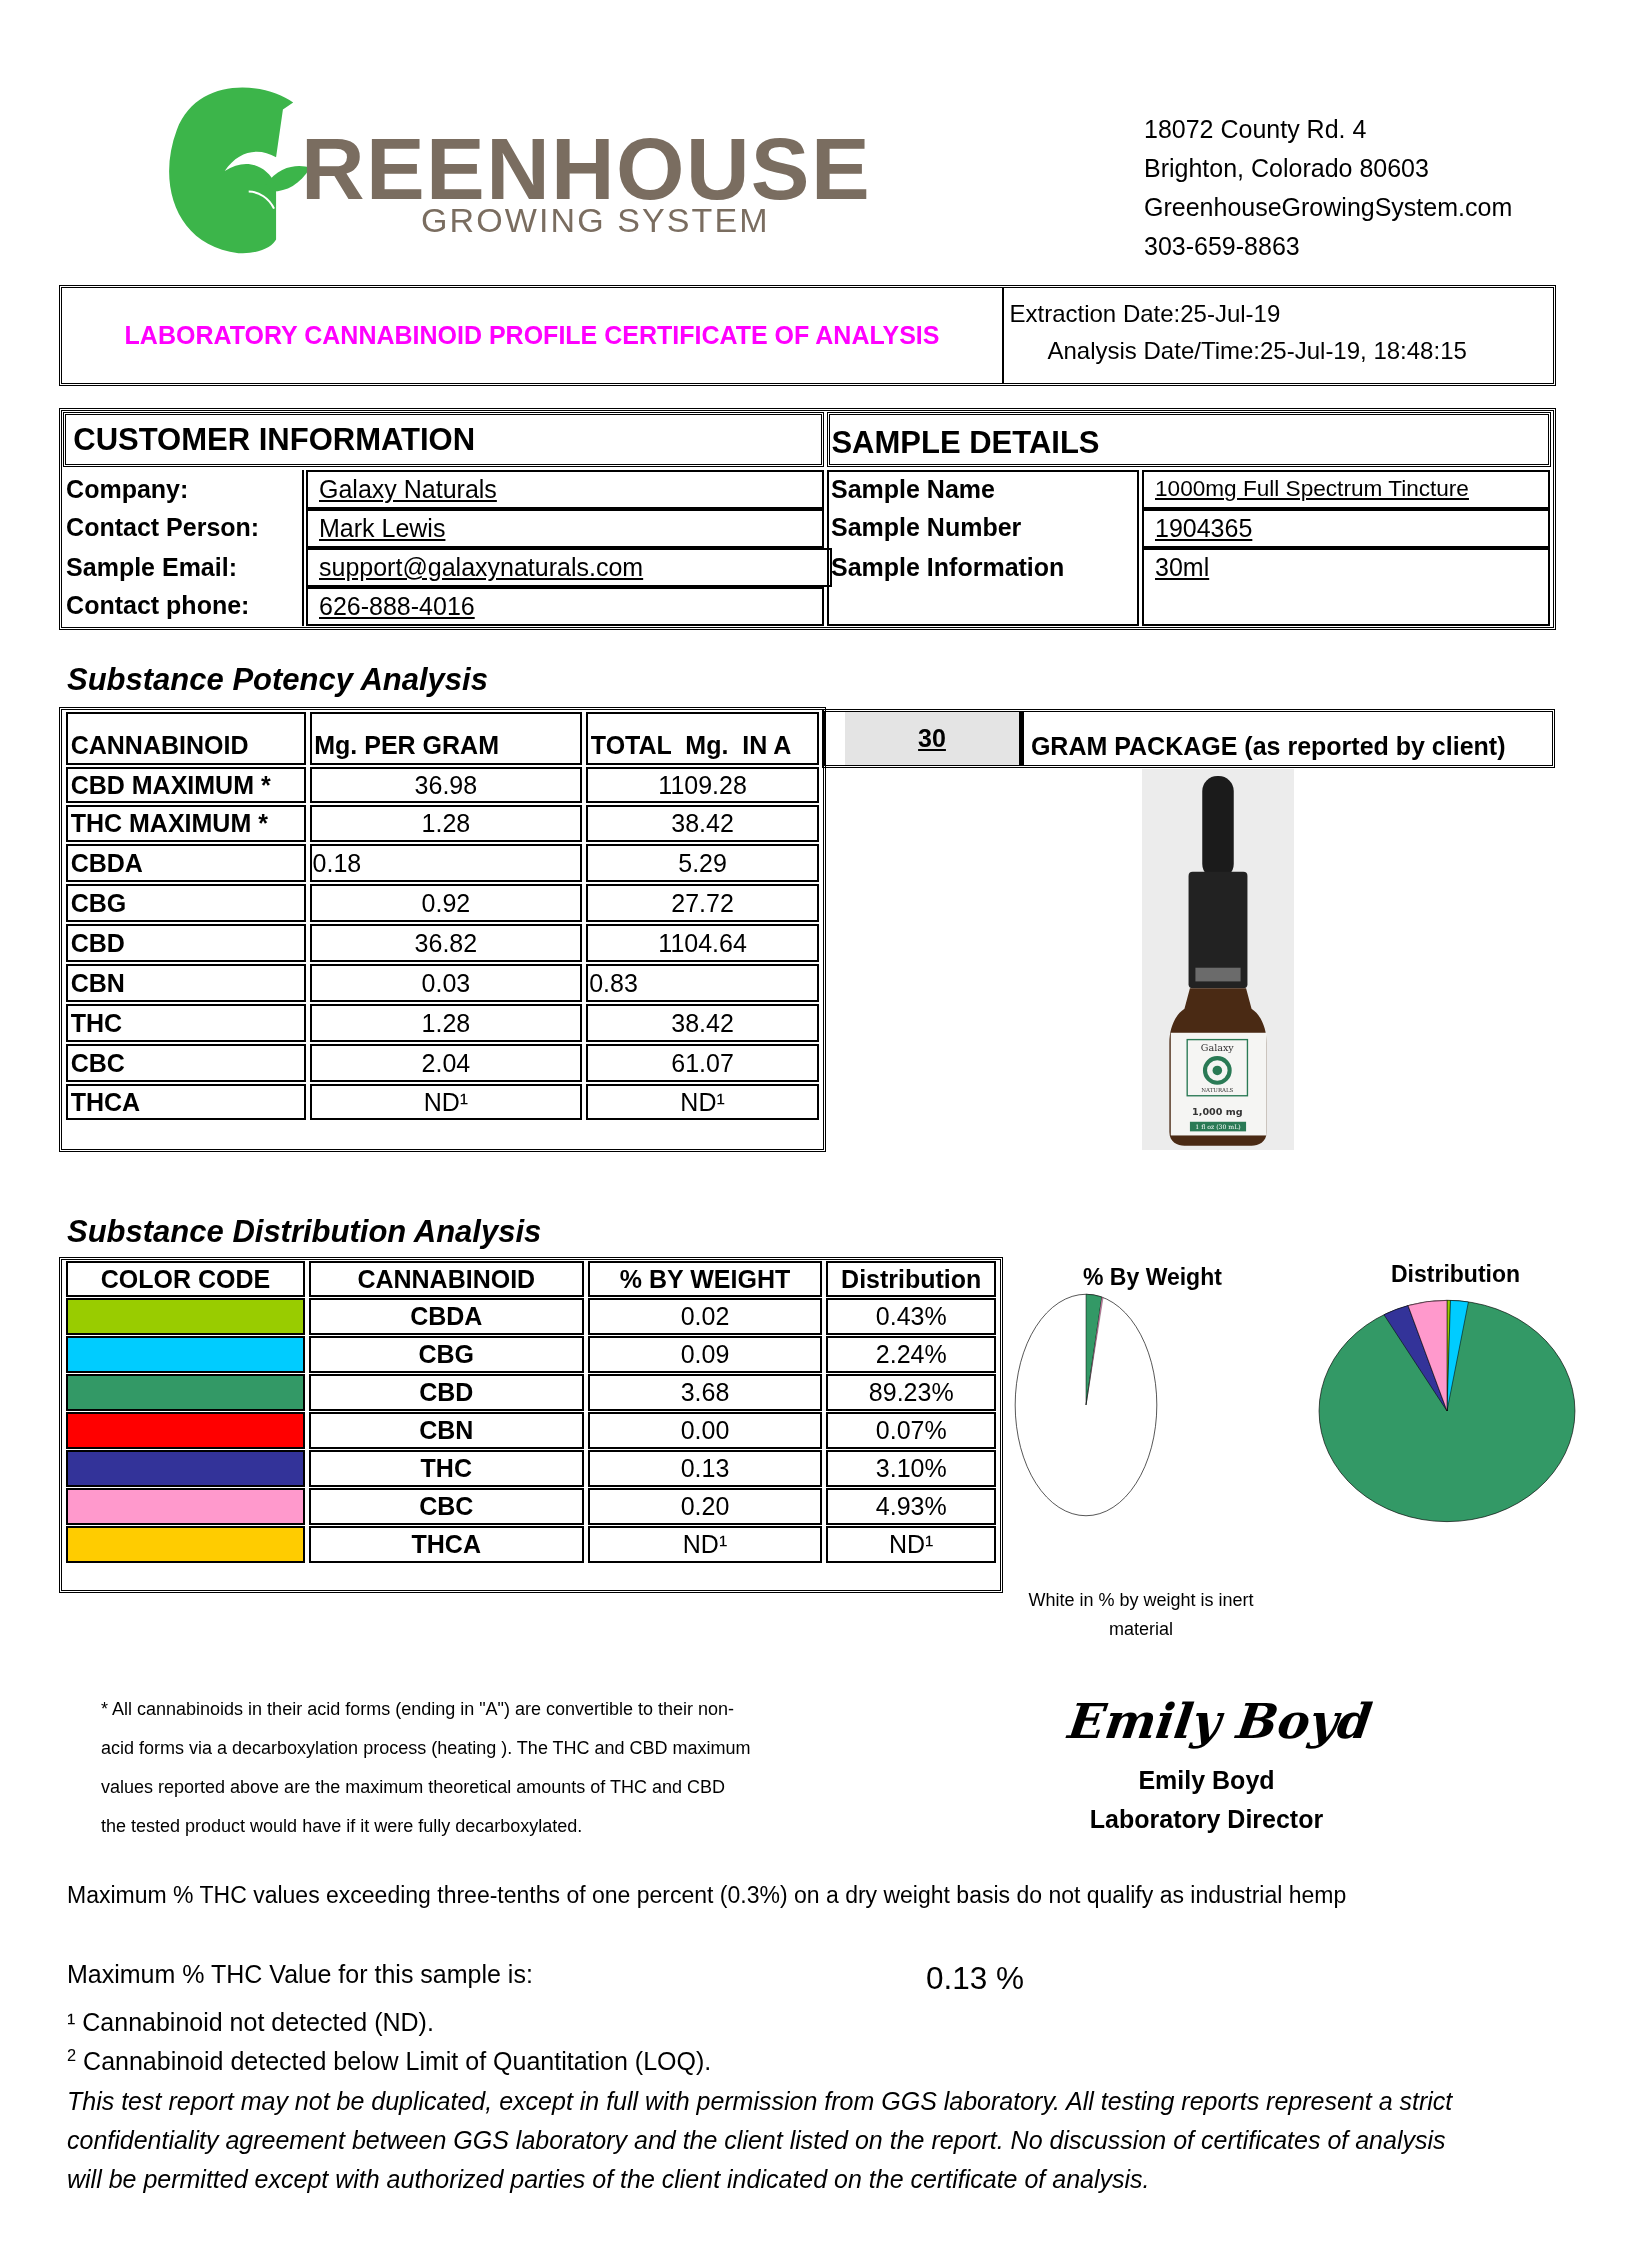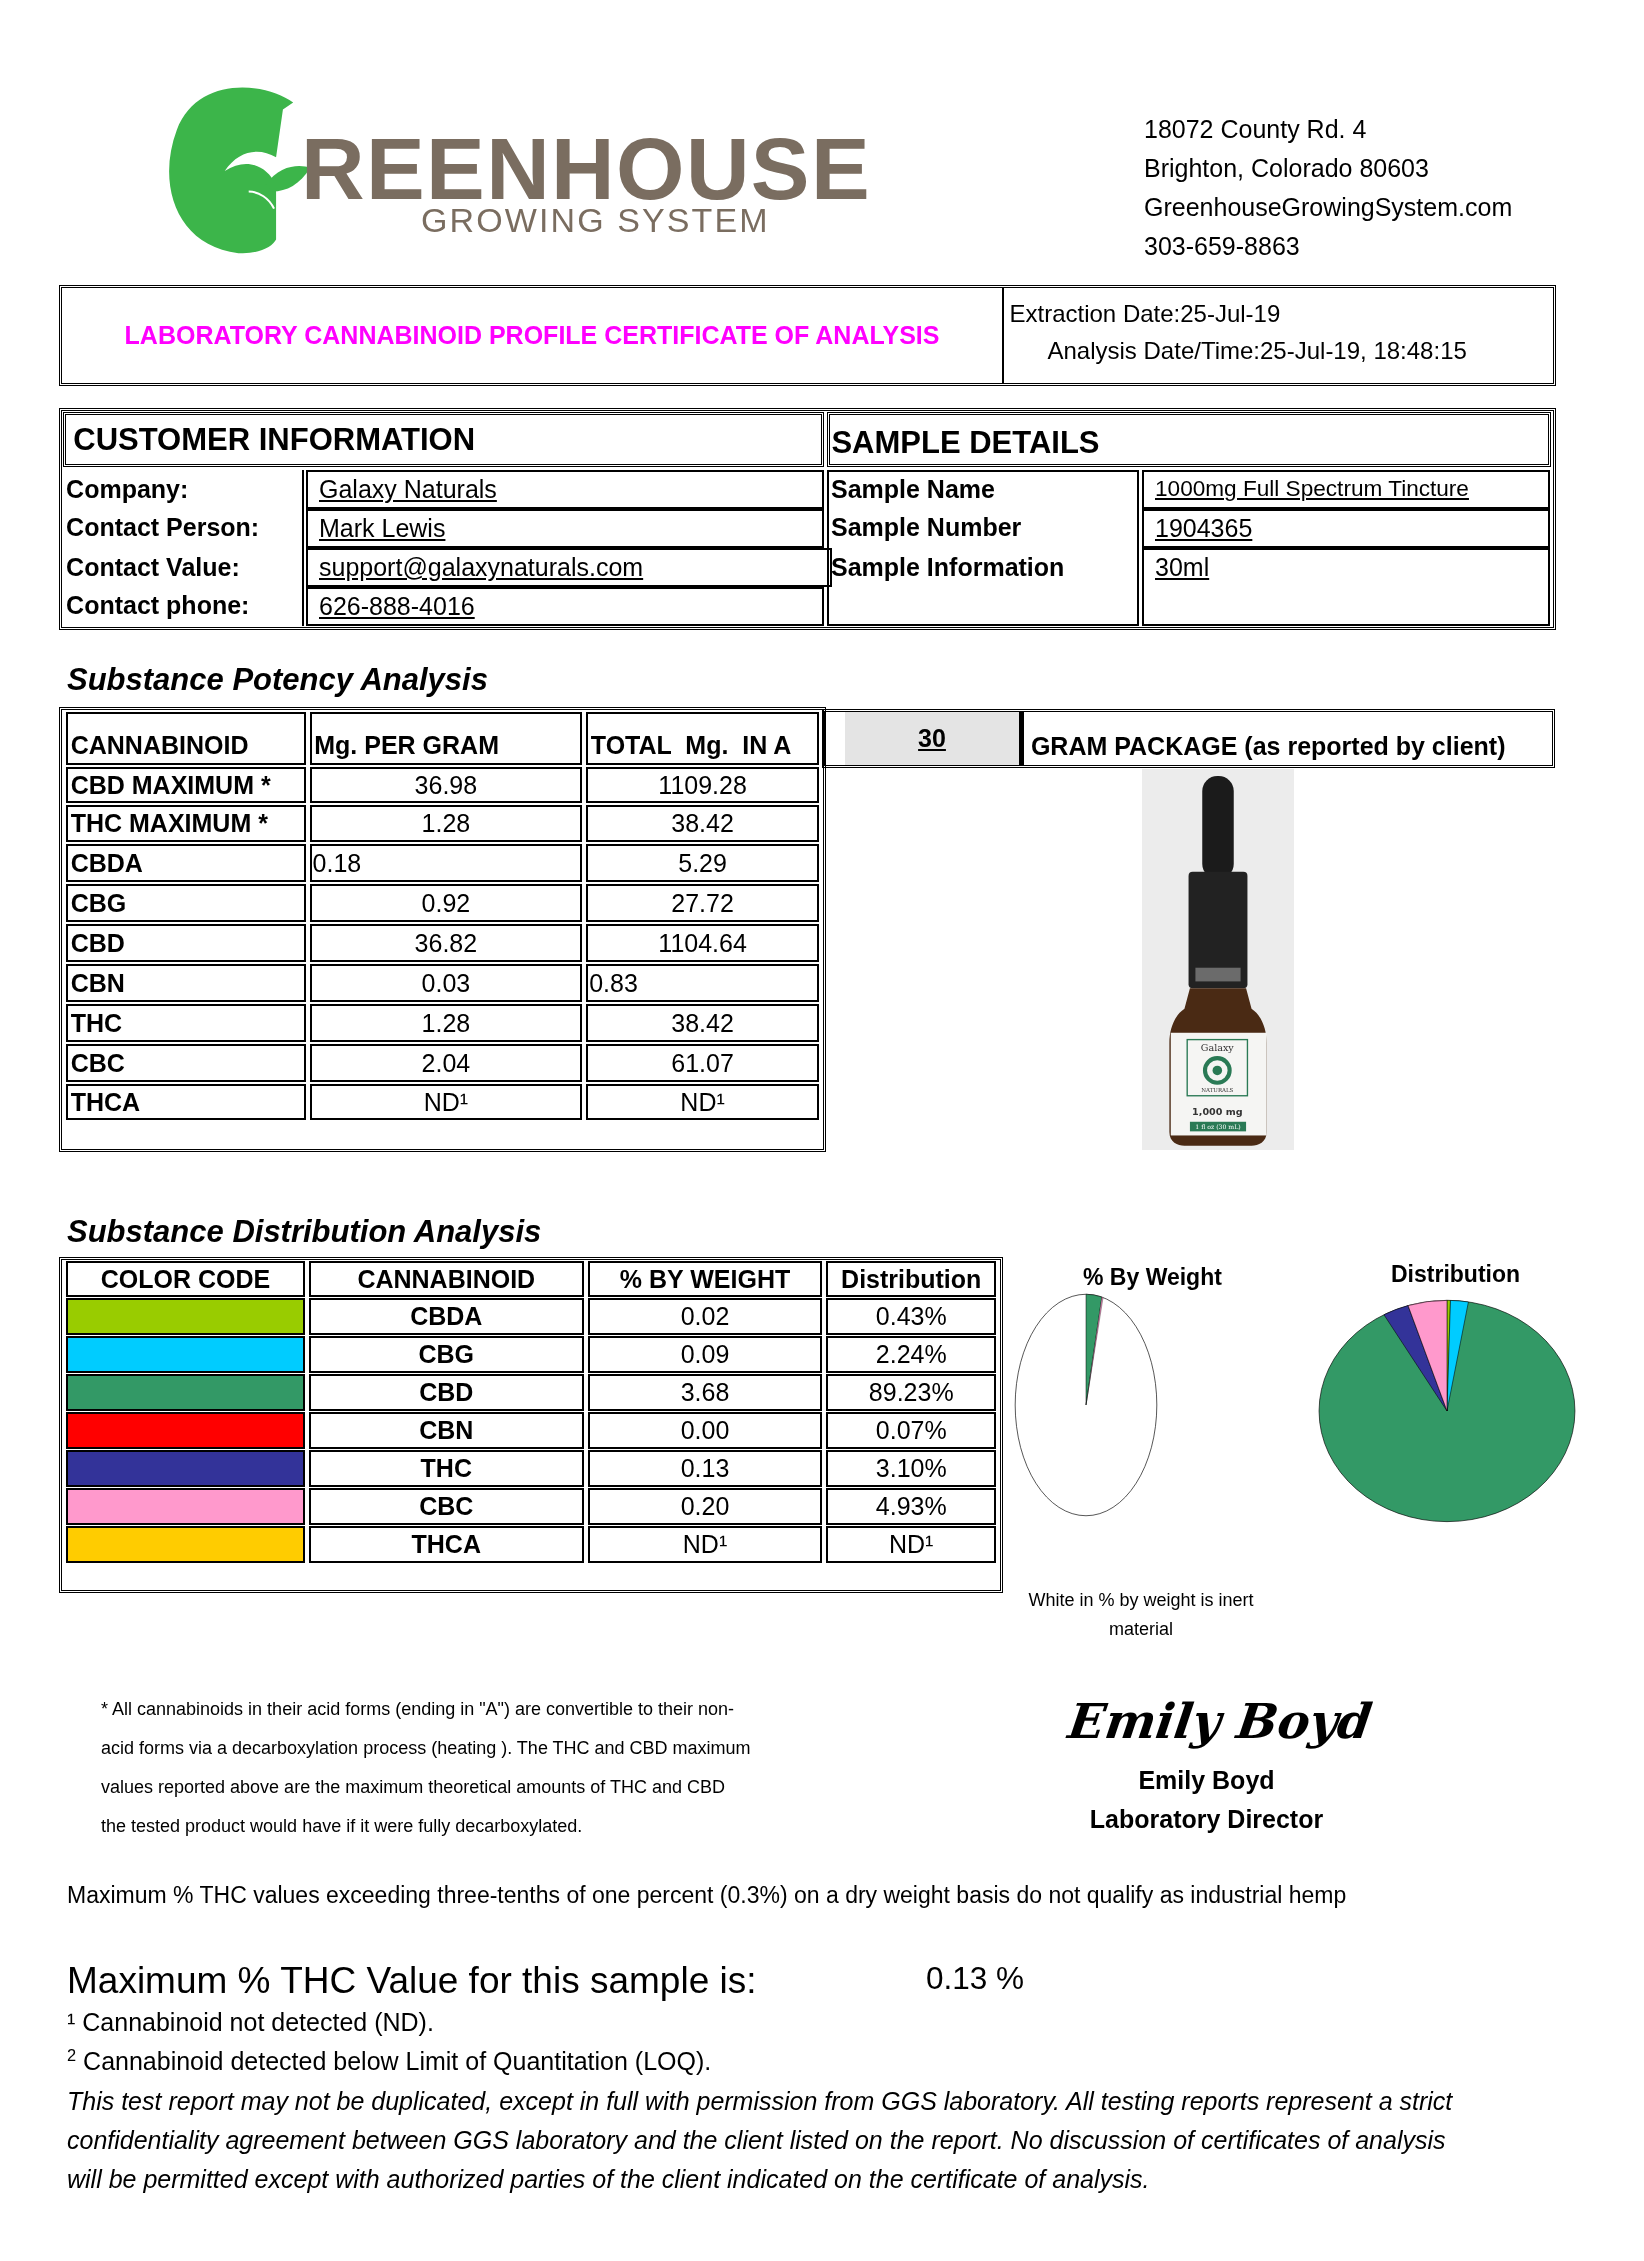--- a/index.html
+++ b/index.html
@@ -65,21 +65,21 @@
 <div class="abs dbl info">
   <div class="abs dbl" style="left:1.4px;top:1.4px;width:761px;height:55px;">
     <div class="hdr" style="left:6.9px;top:6.9px;">CUSTOMER INFORMATION</div>
   </div>
   <div class="abs dbl" style="left:765px;top:1.4px;width:724px;height:55px;">
     <div class="hdr" style="left:1.4px;top:9.6px;">SAMPLE DETAILS</div>
   </div>
 
   <div class="lbl" style="left:4.1px;top:59px;">Company:</div>
   <div class="lbl" style="left:4.1px;top:97px;">Contact Person:</div>
-  <div class="lbl" style="left:4.1px;top:137px;">Contact Value:</div>
+  <div class="lbl" style="left:4.1px;top:137px;">Sample Email:</div>
   <div class="lbl" style="left:4.1px;top:175px;">Contact phone:</div>
   <div class="abs" style="left:240px;top:59px;width:2.7px;height:156px;border-left:2.7px double #000;"></div>
 
   <div class="cell" style="left:244px;top:59px;width:518px;height:39px;">Galaxy Naturals</div>
   <div class="cell" style="left:244px;top:98px;width:518px;height:39px;">Mark Lewis</div>
   <div class="cell" style="left:244px;top:137px;width:526px;height:39px;">support@galaxynaturals.com</div>
   <div class="cell" style="left:244px;top:176px;width:518px;height:39px;">626-888-4016</div>
 
   <div class="abs" style="left:765px;top:59px;width:312px;height:156px;border:2.1px double #000;box-sizing:border-box;"></div>
   <div class="lbl" style="left:769px;top:59px;">Sample Name</div>
@@ -276,21 +276,21 @@
 </div>
 
 <div class="abs sig">Emily Boyd</div>
 <div class="abs" style="left:1042px;top:1761px;width:329px;text-align:center;font-size:25px;font-weight:bold;line-height:39px;">
   <div>Emily Boyd</div>
   <div>Laboratory Director</div>
 </div>
 
 <div class="abs" style="left:67px;top:1882px;font-size:23px;">Maximum % THC values exceeding three-tenths of one percent (0.3%) on a dry weight basis do not qualify as industrial hemp</div>
 
-<div class="abs" style="left:67px;top:1960px;font-size:37px;">Maximum % THC Value for this sample is:</div>
+<div class="abs" style="left:67px;top:1960px;font-size:25px;">Maximum % THC Value for this sample is:</div>
 <div class="abs" style="left:926px;top:1960px;font-size:31.5px;">
   <span>0.13</span>
   <span>%</span>
 </div>
 
 <div class="abs foot" style="left:67px;top:2008px;">¹ Cannabinoid not detected (ND).</div>
 <div class="abs foot" style="left:67px;top:2046px;">
   <sup style="font-size:16.4px;">2</sup><span> Cannabinoid detected below Limit of Quantitation (LOQ).</span>
 </div>
 

